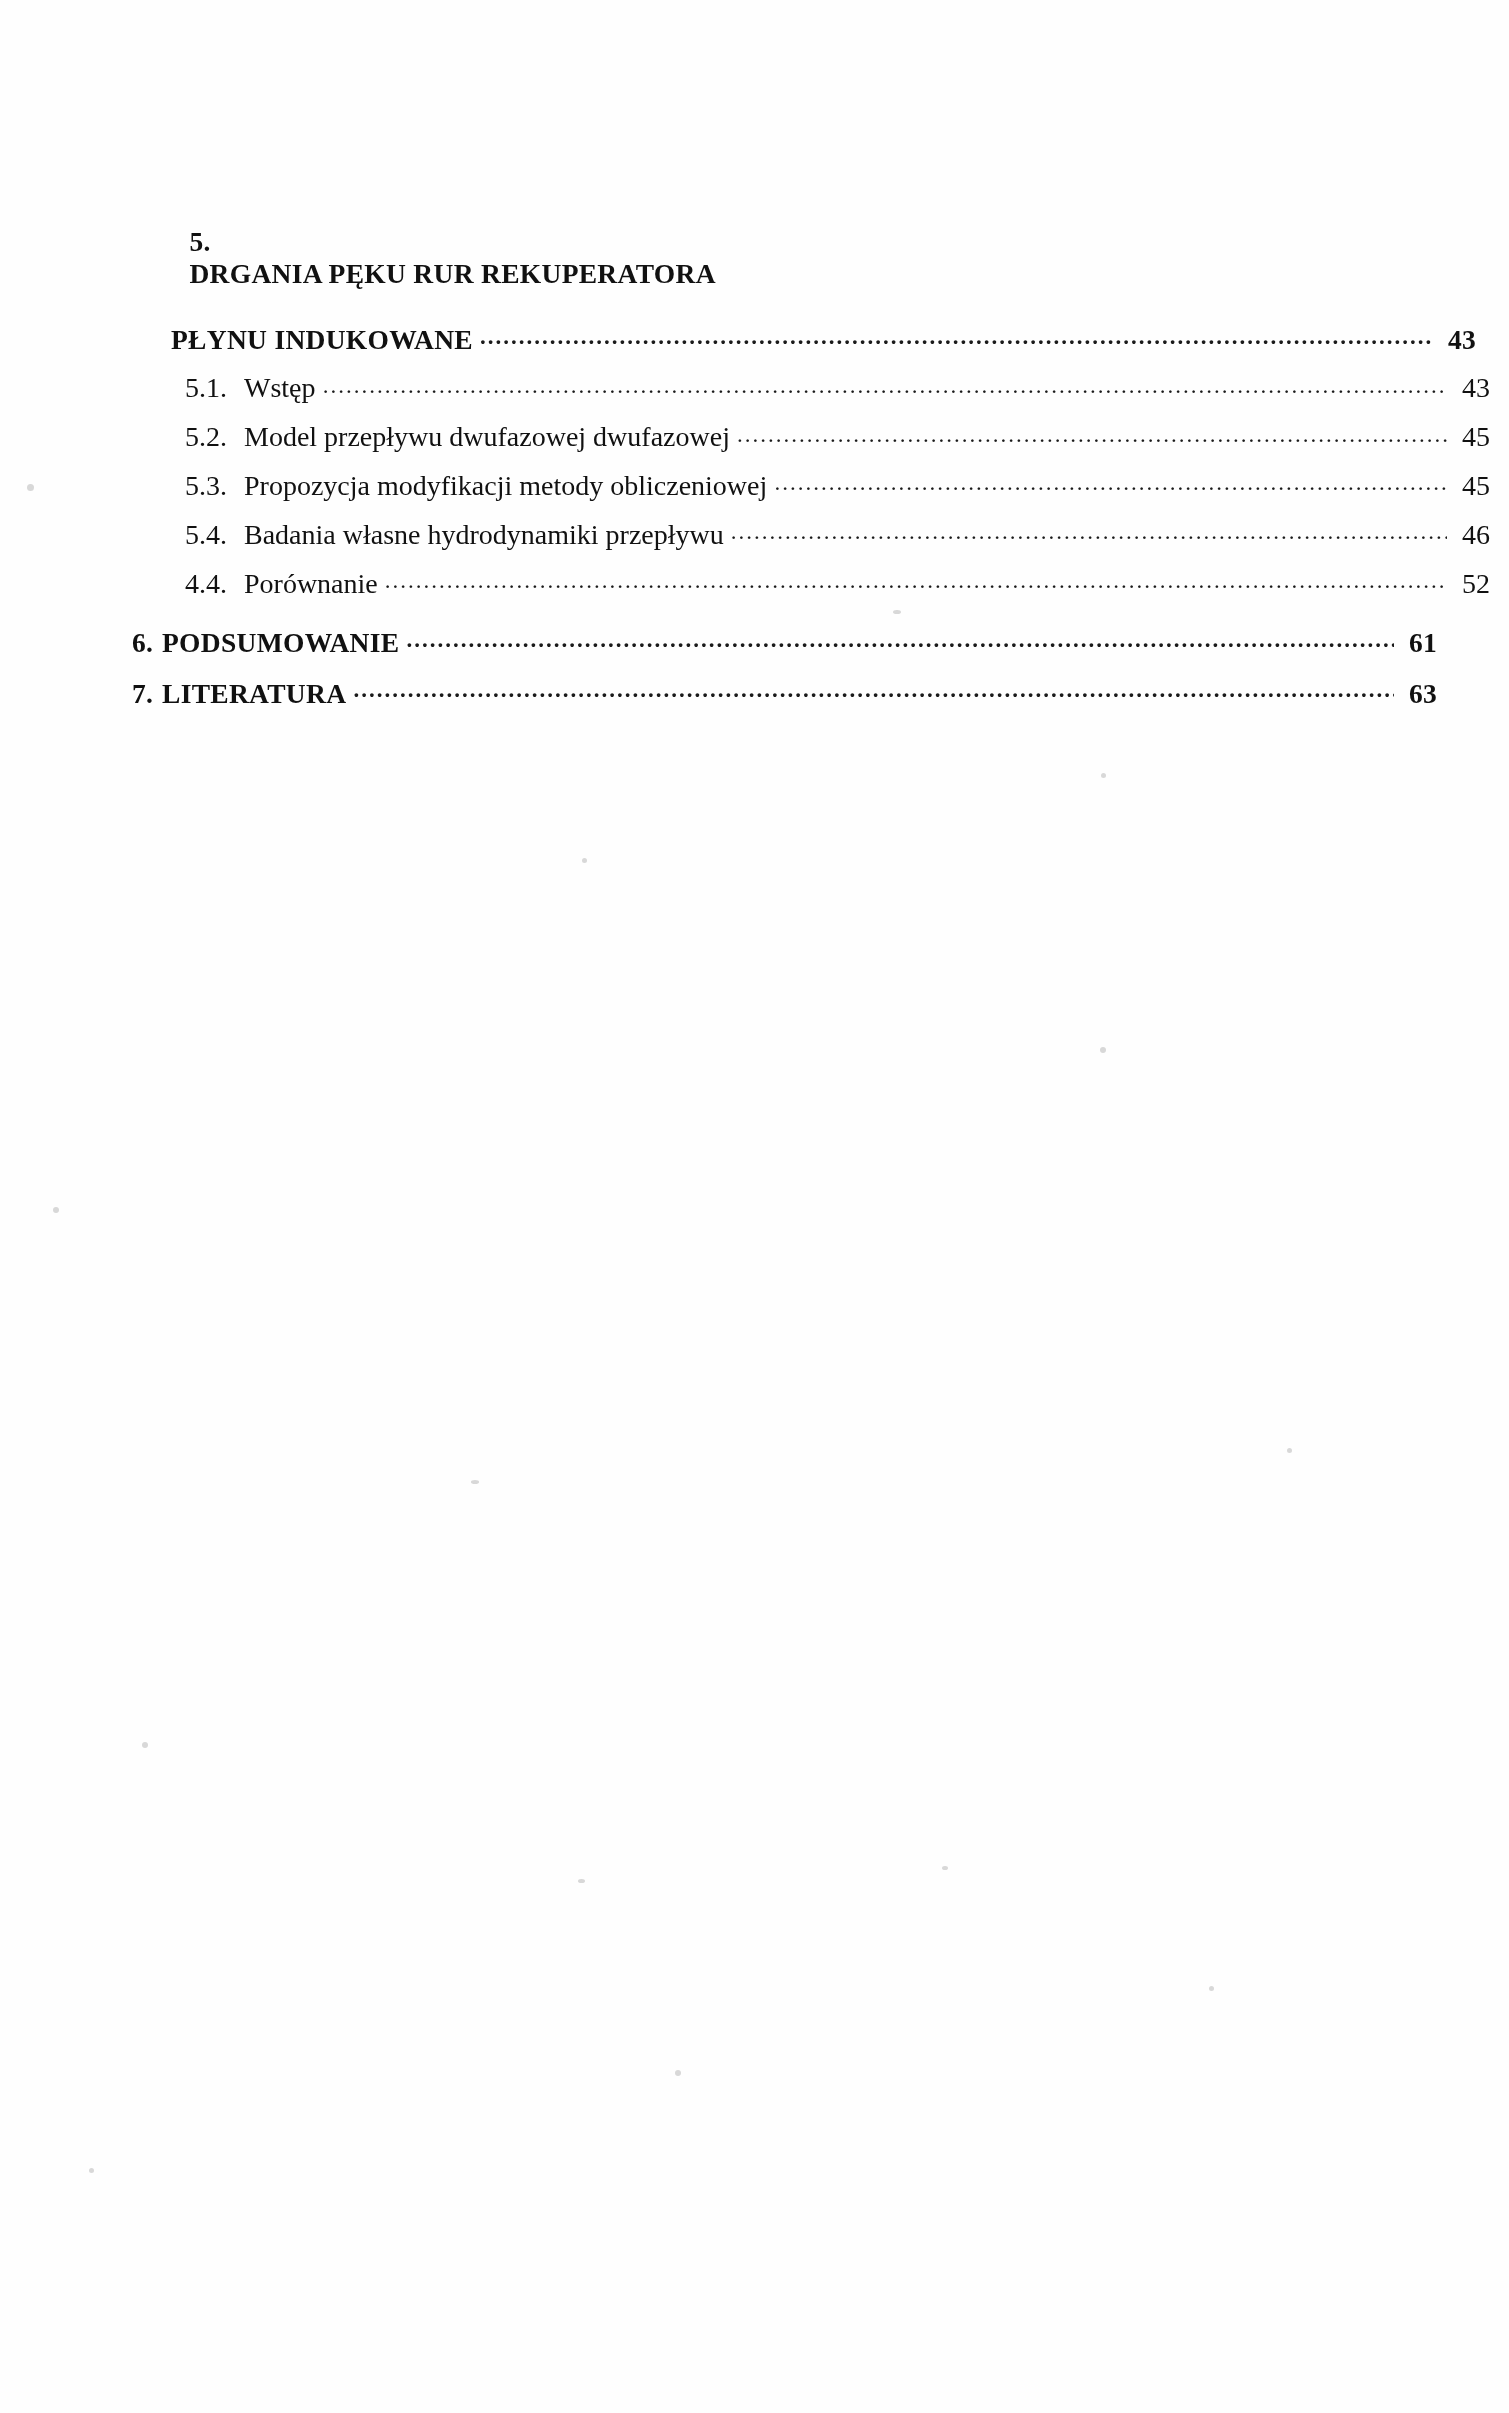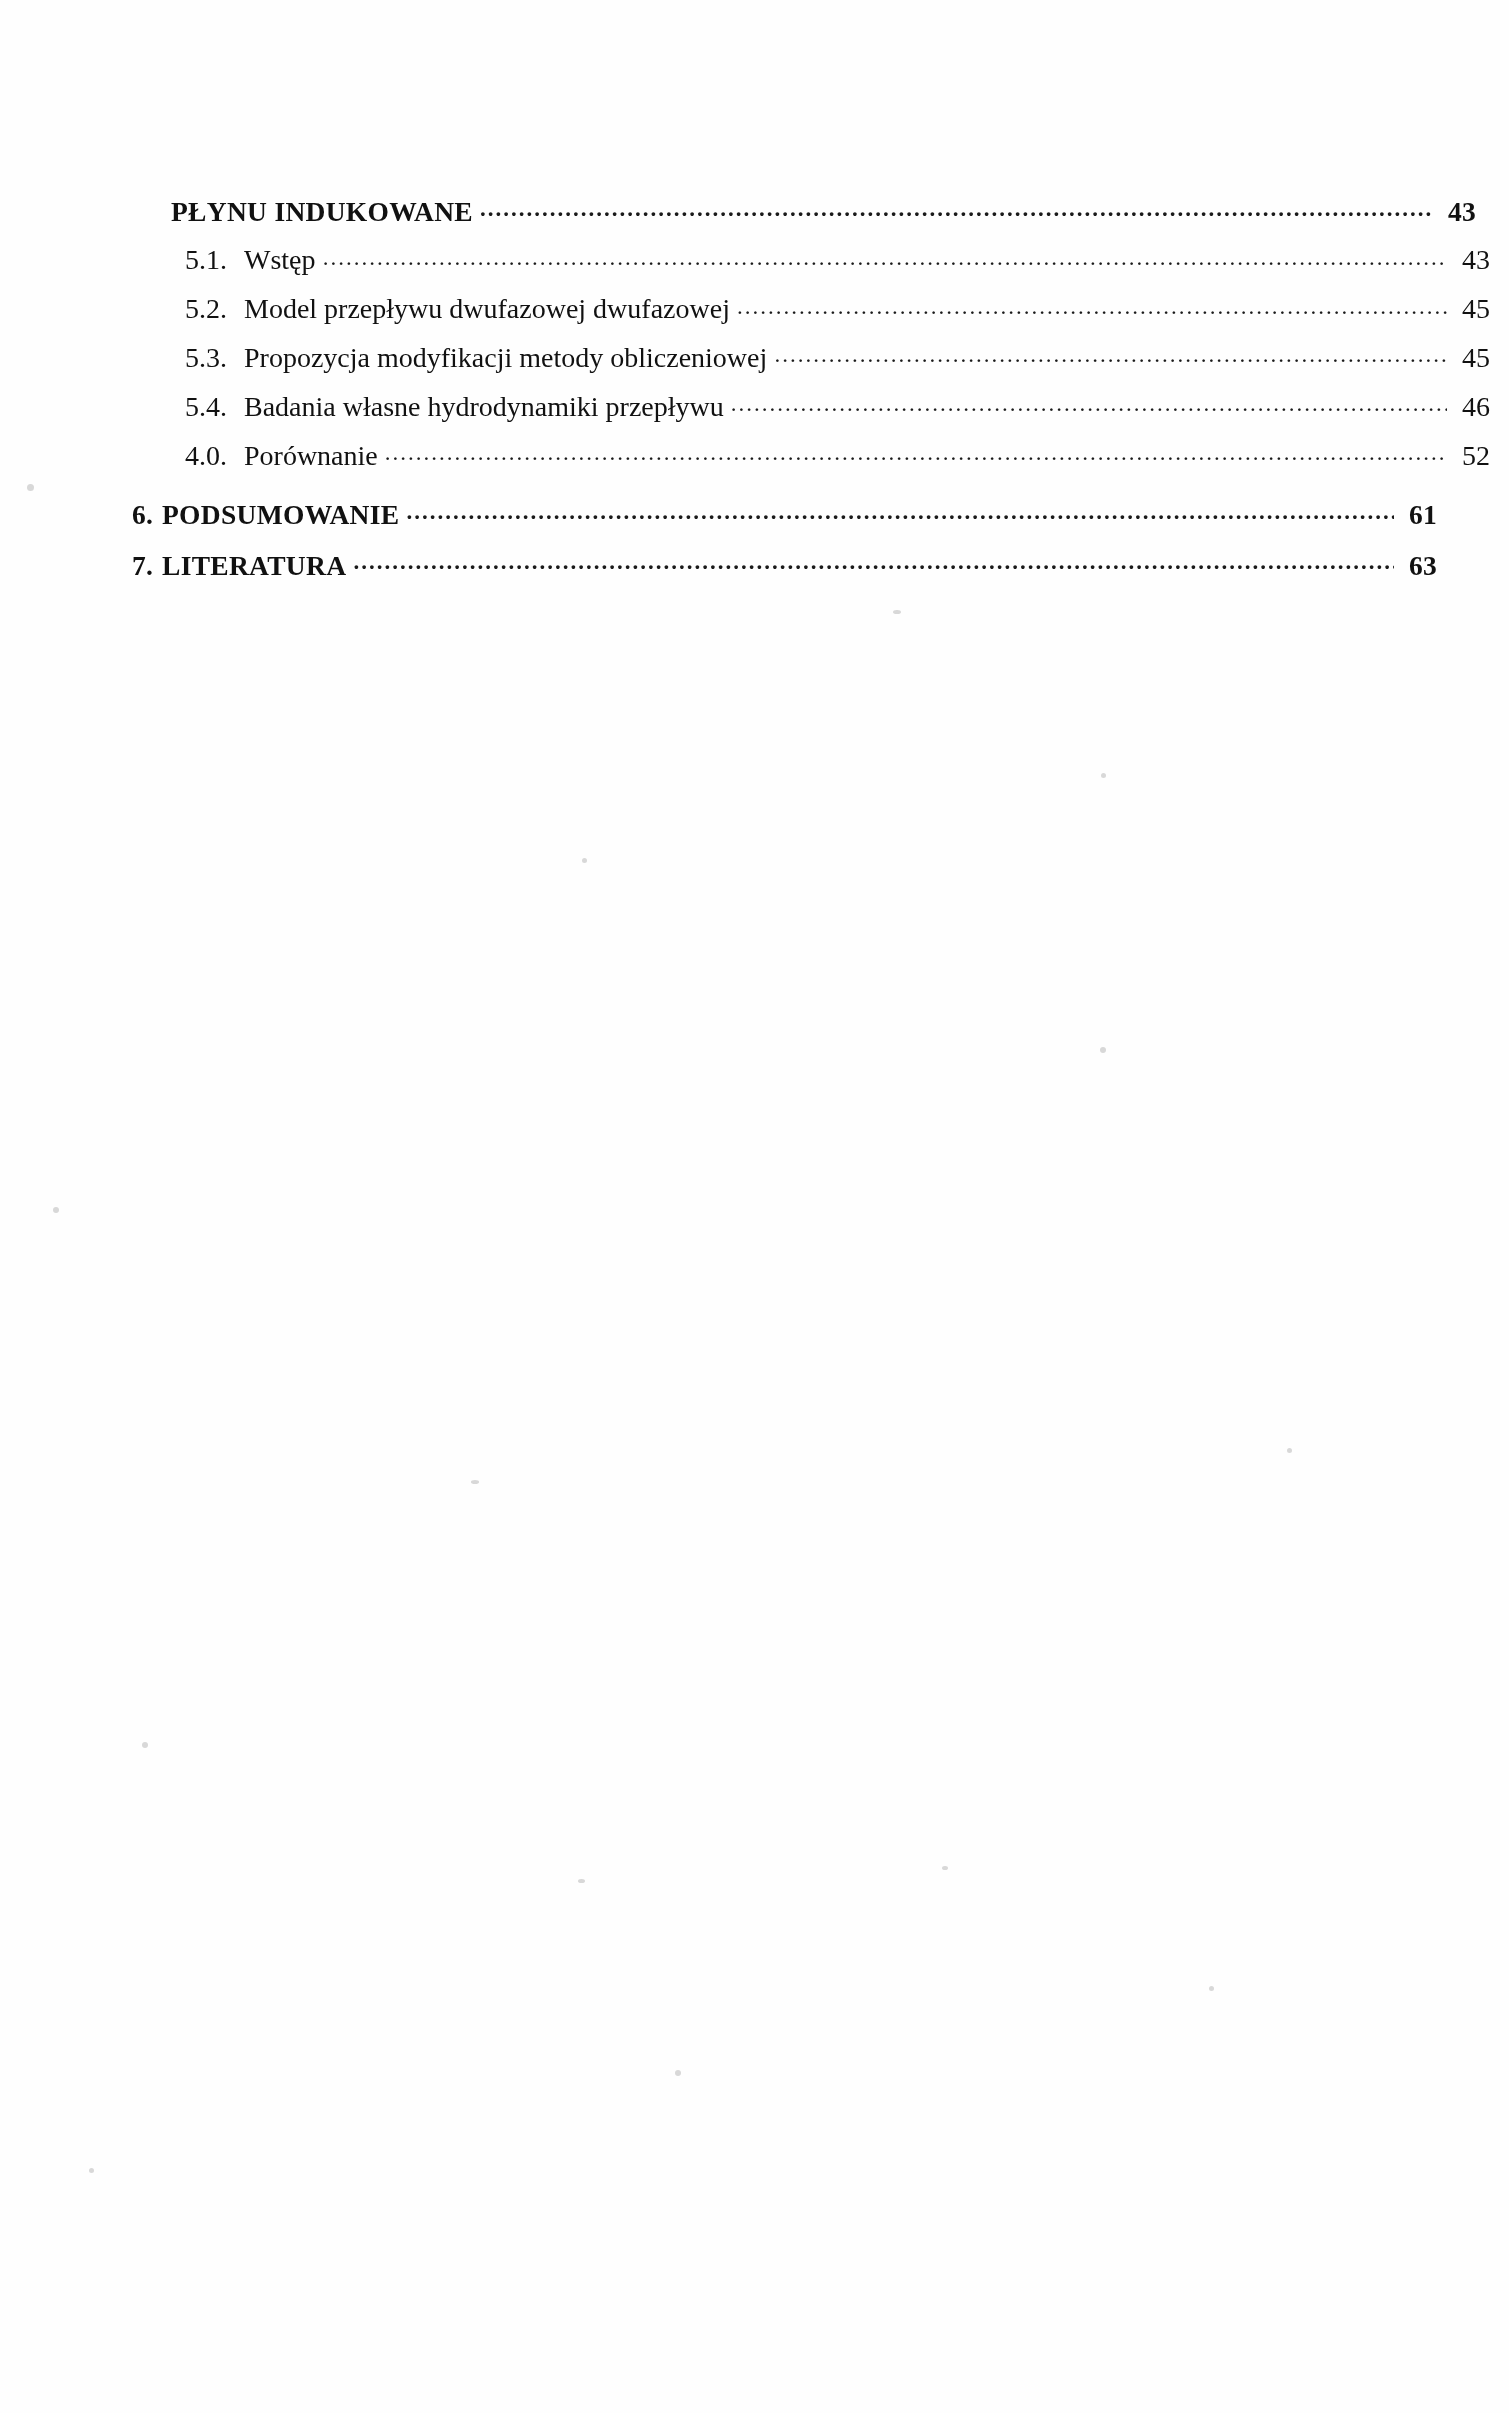--- a/index.html
+++ b/index.html
@@ -119,20 +119,24 @@
   <div class="speck" style="left:142px; top:1742px; width:6.2px; height:6.2px;"></div>
   <div class="speck" style="left:942px; top:1866px; width:6.2px; height:4.4px;"></div>
   <div class="speck" style="left:578px; top:1879px; width:7.1px; height:4.4px;"></div>
   <div class="speck" style="left:675px; top:2070px; width:6.2px; height:6.2px;"></div>
   <div class="speck" style="left:1209px; top:1986px; width:5.3px; height:5.3px;"></div>
   <div class="speck" style="left:89px; top:2168px; width:5.3px; height:5.3px;"></div>
 
   <div class="toc">
 
     <div class="lvl1-block">
+      <div class="lvl1-line">
+        <span>5.</span>
+        <span>DRGANIA PĘKU RUR REKUPERATORA</span>
+      </div>
       <div class="entry lvl1 lvl1-cont">
         <span class="txt">PŁYNU INDUKOWANE</span>
         <span class="leader"></span>
         <span class="pg">43</span>
       </div>
     </div>
 
     <div class="entry lvl2">
       <span class="txt num">5.1.</span>
       <span class="txt">Wstęp</span>
@@ -155,21 +159,21 @@
     </div>
 
     <div class="entry lvl2">
       <span class="txt num">5.4.</span>
       <span class="txt">Badania własne hydrodynamiki przepływu</span>
       <span class="leader"></span>
       <span class="pg">46</span>
     </div>
 
     <div class="entry lvl2">
-      <span class="txt num">4.0.</span>
+      <span class="txt num">4.4.</span>
       <span class="txt">Porównanie</span>
       <span class="leader"></span>
       <span class="pg">52</span>
     </div>
 
     <div class="entry lvl1 gap-before-6">
       <span class="txt num">6.</span>
       <span class="txt">PODSUMOWANIE</span>
       <span class="leader"></span>
       <span class="pg">61</span>

